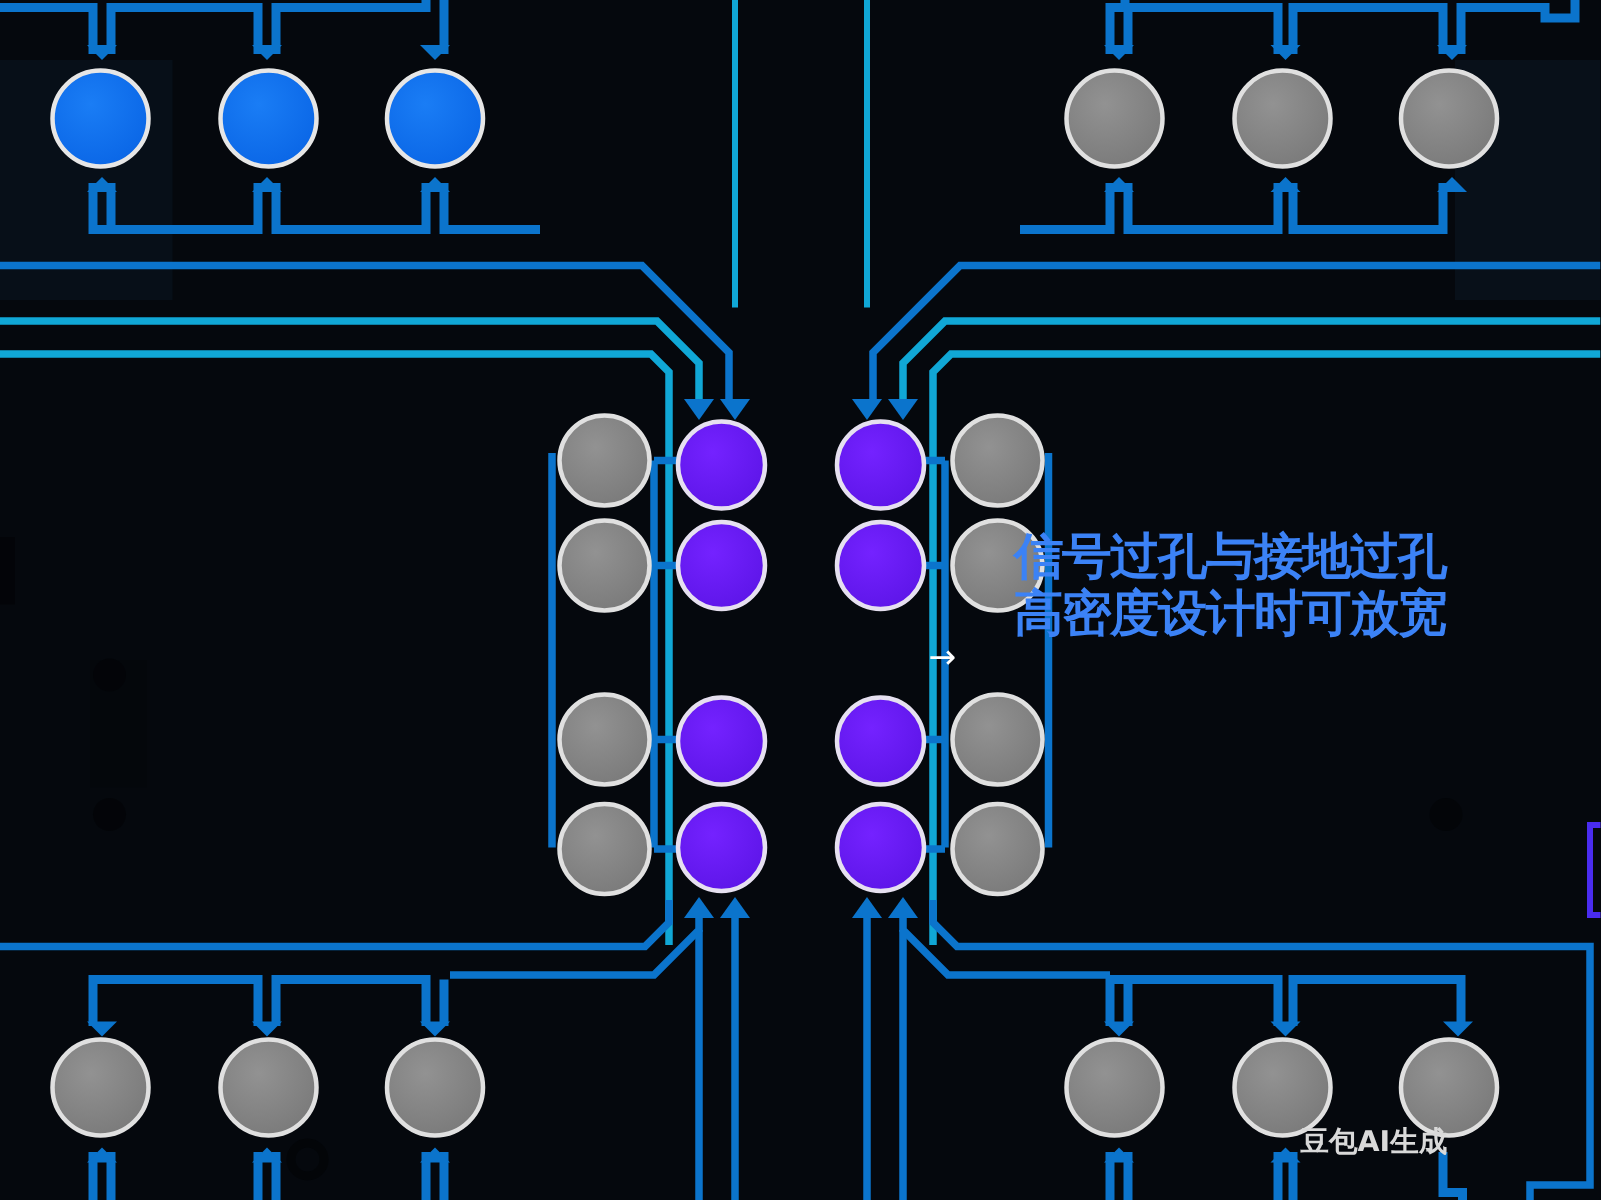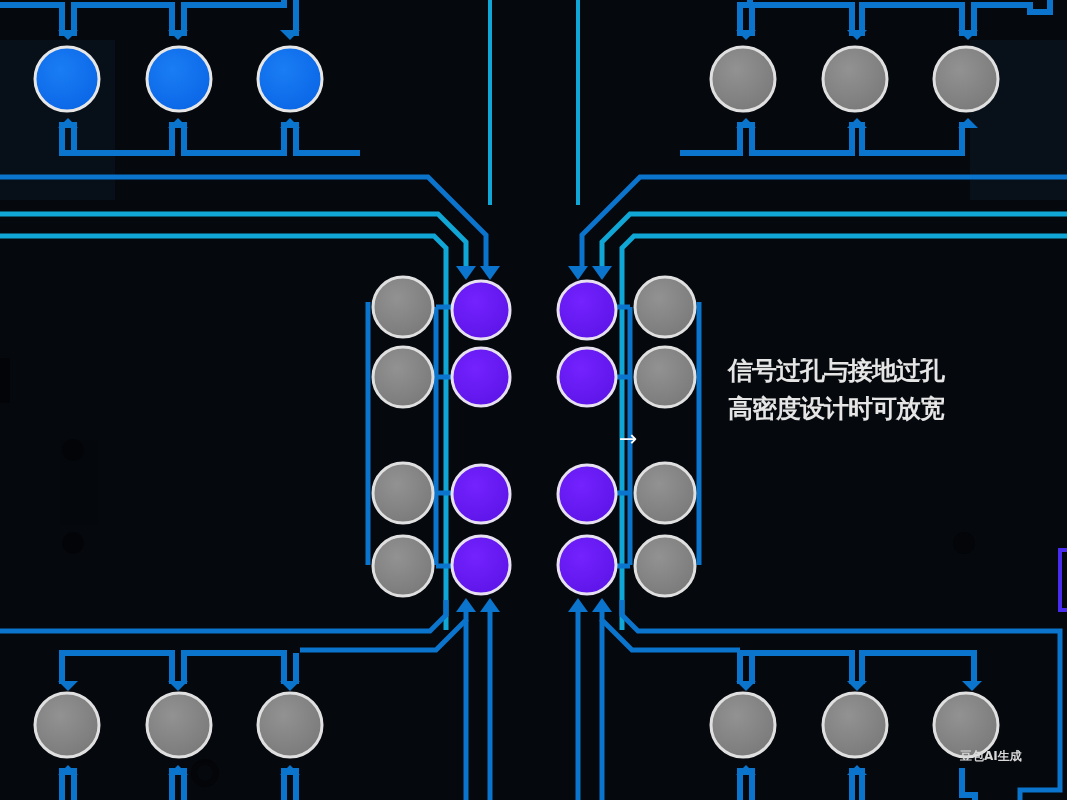--- a/index.html
+++ b/index.html
@@ -1,24 +1,24 @@
 <!DOCTYPE html>
 <html><head>
 <meta charset="utf-8">
 <style>
   html, body { margin: 0; padding: 0; background: #05080d; }
   body { width: 1067px; height: 800px; overflow: hidden; position: relative;
          font-family: "DejaVu Sans", "Liberation Sans", sans-serif; }
   #board { position: absolute; left: 0; top: 0; width: 1067px; height: 800px; }
-  .annotation { position: absolute; left: 728px; top: 352px; color: #e5e5e5;
-    font-weight: bold; font-size: 25px; line-height: 38px; letter-spacing: -1px;
+  .annotation { position: absolute; left: 676px; top: 352px; color: #3b82f6;
+    font-weight: bold; font-size: 33px; line-height: 38px; letter-spacing: -1px;
     white-space: nowrap; }
   .annotation div { height: 38px; }
-  .watermark { position: absolute; left: 960px; top: 748px; color: #d9d9d9;
-    font-weight: bold; font-size: 12px; letter-spacing: 0px; }
+  .watermark { position: absolute; left: 867px; top: 748px; color: #d9d9d9;
+    font-weight: bold; font-size: 19px; letter-spacing: 0px; }
   .arrow-note { position: absolute; left: 619px; top: 432px; color: #fff; font-size: 22px; line-height: 14px; }
 </style>
 </head>
 <body>
 
 <svg id="board" viewBox="0 0 1067 800" xmlns="http://www.w3.org/2000/svg">
   <defs>
     <marker id="arrD" viewBox="0 0 10 10" refX="5" refY="5" markerWidth="5" markerHeight="5" orient="auto">
       <path d="M0,0 L10,5 L0,10 z" fill="#0b74cc"></path>
     </marker>

